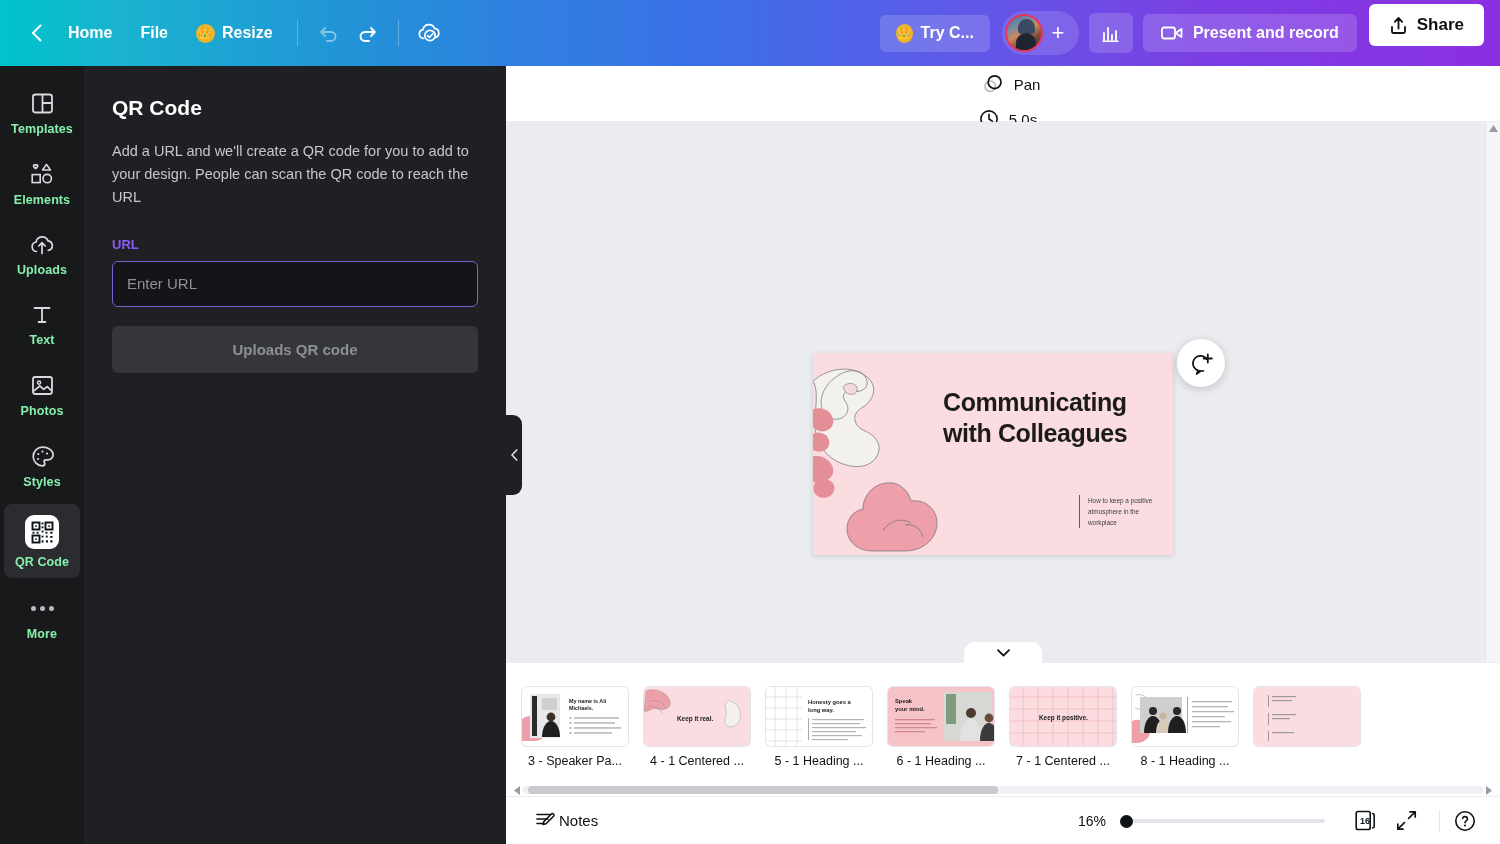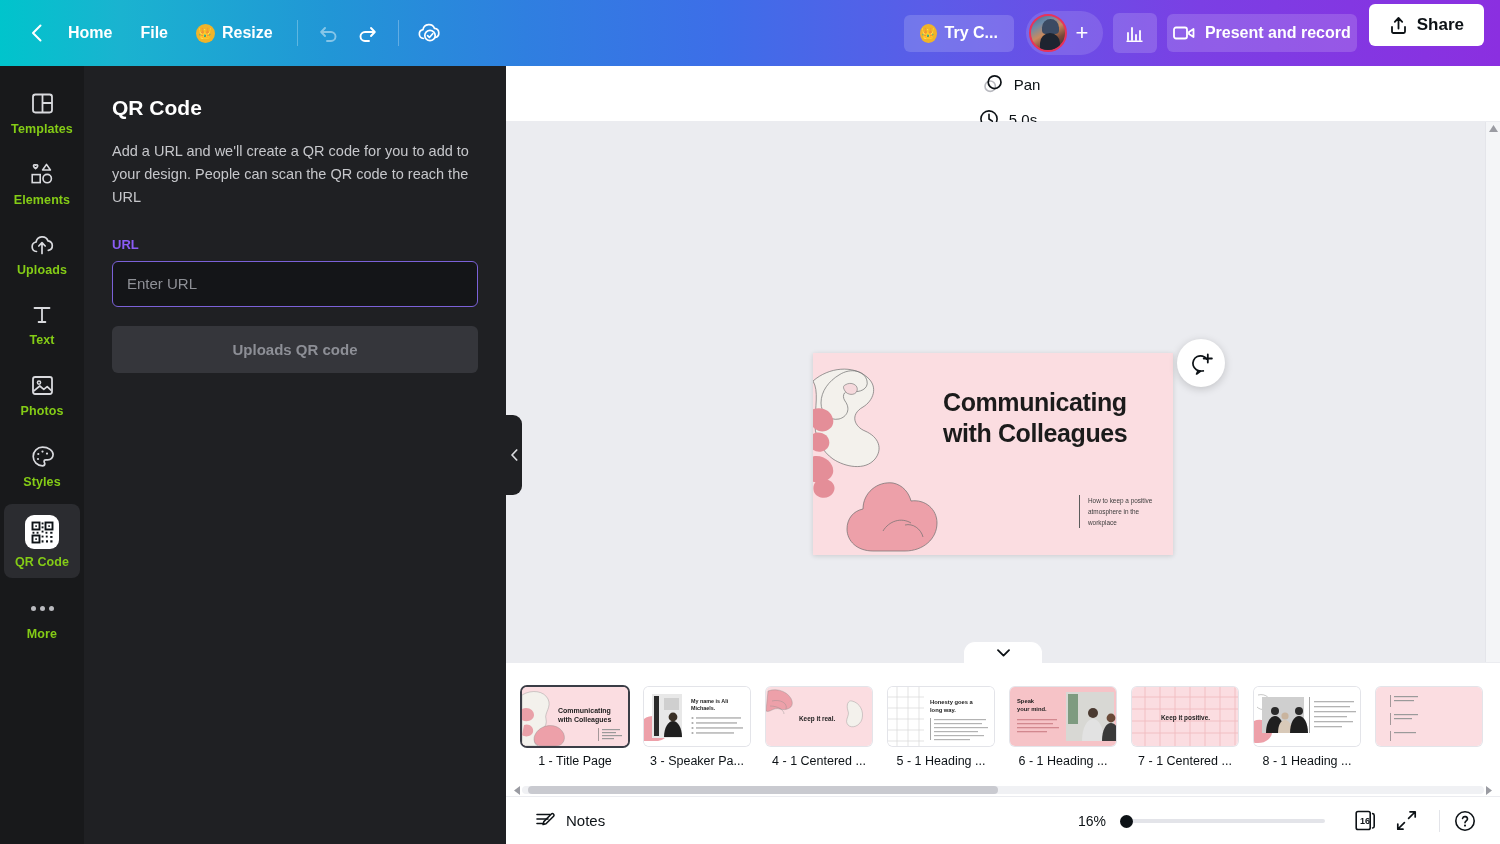--- a/index.html
+++ b/index.html
@@ -43,36 +43,36 @@
   .avatar { width: 38px; height: 38px; border-radius: 50%; border: 2px solid #e8335a;
     overflow: hidden; position: relative;
     background: linear-gradient(150deg,#4a6b8a 0%,#6d8aa8 25%,#c98a5e 48%,#7a4a38 70%,#2a2a38 100%); }
   .avatar::after { content: ""; position: absolute; left: 9px; top: 17px; width: 20px;
     height: 22px; border-radius: 10px 10px 3px 3px; background: #1e2430; }
   .avatar::before { content: ""; position: absolute; left: 11px; top: 3px; width: 17px;
     height: 15px; border-radius: 9px 9px 4px 4px; background: #3b4a63; }
   .plus-btn { width: 30px; display: flex; align-items: center; justify-content: center;
     font-size: 22px; color: #fff; font-weight: 300; }
   .tb-present { display: flex; align-items: center; gap: 10px; background: rgba(255,255,255,0.16);
-    padding: 10px 6px; border-radius: 6px; font-size: 16px; font-weight: bold;
+    padding: 10px 18px; border-radius: 6px; font-size: 16px; font-weight: bold;
     cursor: pointer; white-space: nowrap; }
   .tb-chart { background: rgba(255,255,255,0.16); width: 44px; height: 40px;
     display: flex; align-items: center; justify-content: center; border-radius: 6px;
     cursor: pointer; margin-left: 10px; }
   .tb-share { display: flex; align-items: center; gap: 9px; background: #fff; color: #0d1216;
     padding: 11px 20px; border-radius: 6px; font-size: 17px; font-weight: bold;
     margin: 0 16px 16px 12px; cursor: pointer; white-space: nowrap; }
 
   
   .rail { position: absolute; top: 66px; left: 0; width: 84px; height: 778px;
     background: #18191b; display: flex; flex-direction: column;
     align-items: center; padding-top: 14px; }
   .rail-item { width: 76px; padding: 11px 0 9px; display: flex; flex-direction: column;
     align-items: center; gap: 6px; border-radius: 8px; cursor: pointer;
-    color: #84cc16; margin-bottom: 6px; }
+    color: #86efac; margin-bottom: 6px; }
   .rail-item.active { background: #2b2c30; }
   .rail-label { font-size: 12.5px; font-weight: bold; letter-spacing: 0.1px; }
   .qr-badge { width: 34px; height: 34px; background: #fff; border-radius: 9px;
     display: flex; align-items: center; justify-content: center; }
   .rail-more-dots { display: flex; gap: 4px; align-items: center; height: 26px; }
   .rail-more-dots i { width: 5px; height: 5px; border-radius: 50%; background: #b9babf; }
 
   
   .panel { position: absolute; top: 66px; left: 84px; width: 422px; height: 778px;
     background: #1f2023; padding: 30px 28px 0 28px; }
@@ -143,21 +143,21 @@
   .strip-track { position: absolute; left: 0; top: 0; width: 962px; height: 8px;
     background: #f0f1f4; border-radius: 4px; }
   .strip-thumb { position: absolute; left: 6px; top: 0; width: 470px; height: 8px;
     background: #c9cad0; border-radius: 4px; cursor: pointer; }
   .strip-arrow { position: absolute; bottom: 3px; width: 14px; height: 14px;
     display: flex; align-items: center; justify-content: center; cursor: pointer; }
 
   
   .bottombar { position: absolute; top: 796px; left: 506px; width: 994px; height: 48px;
     background: #fff; border-top: 1px solid #ebecf0; display: flex; align-items: center; }
-  .notes-btn { display: flex; align-items: center; gap: 10px; margin-left: 18px;
+  .notes-btn { display: flex; align-items: center; gap: 3px; margin-left: 18px;
     padding: 7px 11px; border-radius: 6px; cursor: pointer; font-size: 15px; color: #0d1216; }
   .bb-spacer { flex: 1; }
   .zoom-pct { font-size: 14px; color: #0d1216; margin-right: 14px; }
   .zoom-slider { width: 205px; height: 16px; position: relative; cursor: pointer; }
   .zs-track { position: absolute; top: 6px; left: 0; width: 205px; height: 4px;
     background: #e3e4e9; border-radius: 2px; }
   .zs-knob { position: absolute; top: 2px; left: 0; width: 13px; height: 13px;
     border-radius: 50%; background: #0d1216; }
   .bb-icon { width: 38px; height: 38px; display: flex; align-items: center;
     justify-content: center; border-radius: 6px; cursor: pointer; margin-left: 12px; }
@@ -429,39 +429,20 @@
 
   <div class="strip">
     <div class="strip-handle">
       <svg width="13" height="8" viewBox="0 0 13 8" fill="none">
         <path d="M1 1.2 6.5 6.6 12 1.2" stroke="#0d1216" stroke-width="1.8" stroke-linecap="round" stroke-linejoin="round"></path>
       </svg>
     </div>
 
     <div class="thumbs">
 
-      <div class="thumb-cell active">
-        <div class="thumb" style="background:#fbdde1">
-          <svg width="106" height="59" viewBox="0 0 106 59">
-            <rect width="106" height="59" fill="#fbdde1"></rect>
-            <path d="M0 8c10-6 22-4 26 4 4 8-4 14-2 20 2 8-6 12-10 18-4 7 2 9 2 9H0z" fill="#f3f1ec" stroke="#8d8d8d" stroke-width="0.4"></path>
-            <path d="M0 22c6-3 12 1 12 6s-7 8-12 5z" fill="#e9a0a8"></path>
-            <path d="M2 38c5-2 10 2 9 7-1 4-7 6-11 3z" fill="#e9a0a8"></path>
-            <path d="M14 46c6-9 20-10 26-2 5 6 2 15-6 15H20c-8 0-10-7-6-13z" fill="#eda0a9" stroke="#8d8d8d" stroke-width="0.4"></path>
-            <text x="36" y="26" font-family="Liberation Sans" font-size="7" font-weight="bold" fill="#1b1b1b">Communicating</text>
-            <text x="36" y="35" font-family="Liberation Sans" font-size="7" font-weight="bold" fill="#1b1b1b">with Colleagues</text>
-            <rect x="76" y="41" width="0.6" height="13" fill="#6b6b6b"></rect>
-            <rect x="80" y="42" width="18" height="1.2" fill="#9a9a9a"></rect>
-            <rect x="80" y="45" width="14" height="1.2" fill="#9a9a9a"></rect>
-            <rect x="80" y="48" width="20" height="1.2" fill="#9a9a9a"></rect>
-            <rect x="80" y="51" width="12" height="1.2" fill="#9a9a9a"></rect>
-          </svg>
-        </div>
-        <div class="thumb-label">1 - Title Page</div>
-      </div>
 
 
       <div class="thumb-cell">
         <div class="thumb">
           <svg width="106" height="59" viewBox="0 0 106 59">
             <rect width="106" height="59" fill="#fff"></rect>
             <path d="M0 32c8-6 18-2 24 4 6 7 0 16-10 18H0z" fill="#eda0a9"></path>
             <rect x="8" y="7" width="30" height="44" fill="#e8e8e8"></rect>
             <rect x="10" y="9" width="5" height="40" fill="#2a2a2a"></rect>
             <rect x="20" y="11" width="15" height="12" fill="#cfcfcf"></rect>

